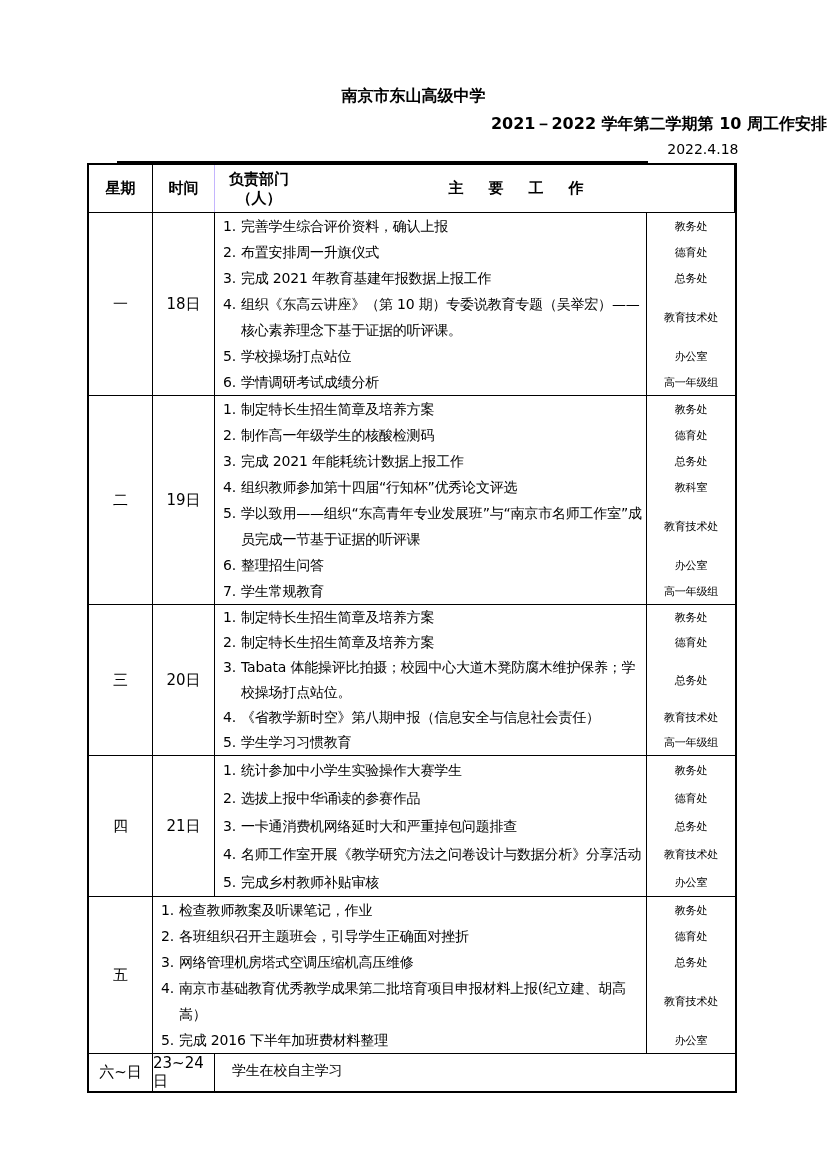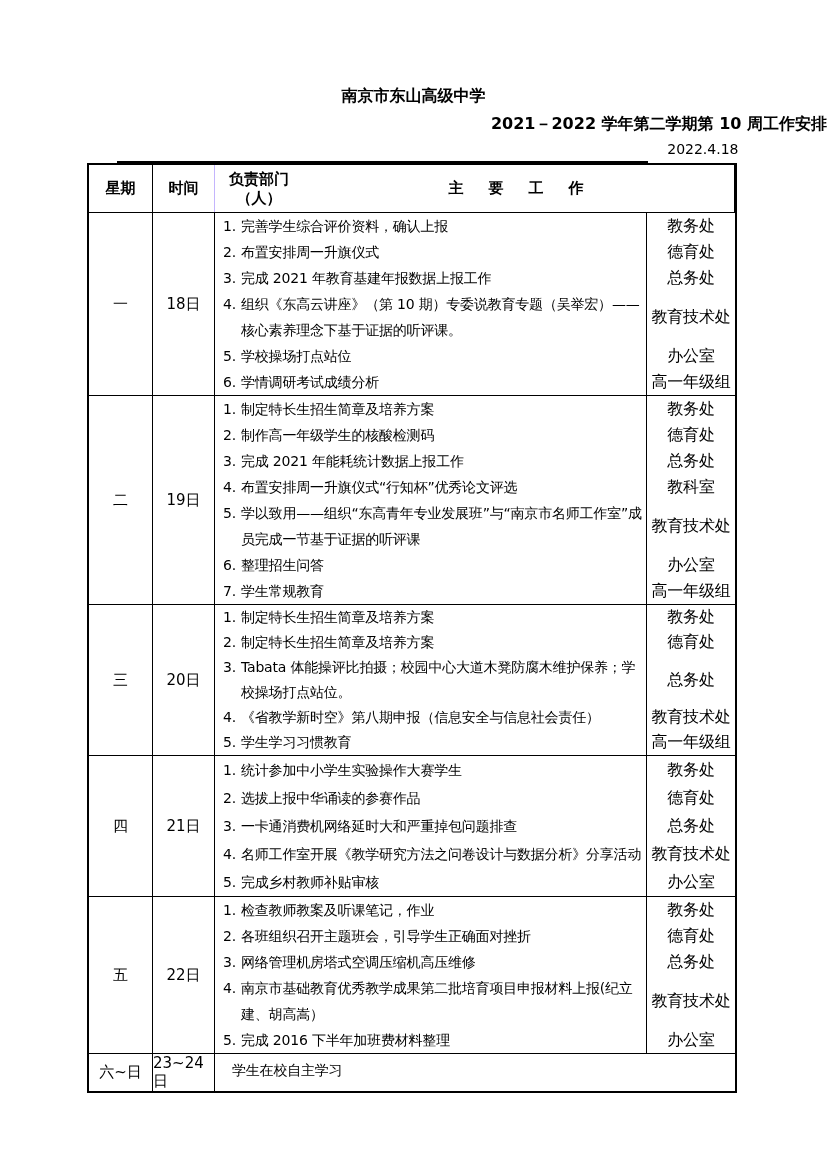--- a/index.html
+++ b/index.html
@@ -64,21 +64,21 @@
     border-right:1px solid #000;
     box-sizing:border-box;
     font-size:14px;line-height:26px;
     letter-spacing:-0.2px;
   }
   .task .no{flex:0 0 18px;}
   .task .txt{flex:1;min-width:0;}
   .dept{
     flex:0 0 88px;
     display:flex;align-items:center;justify-content:center;
-    font-size:16px;text-align:center;
+    font-size:11px;text-align:center;
     letter-spacing:-0.2px;
   }
   
   .row-2 .task{line-height:25px;}
   .row-2 .pair{min-height:25px;}
   .row-3 .task{line-height:28px;}
   .row-3 .pair{min-height:28px;}
   
   .pair.merged{min-height:32px;align-items:center;}
   .pair.merged .task{border-right:none;padding-left:17px;align-items:flex-start;}
@@ -176,21 +176,21 @@
             <div class="pair">
               <div class="task">
                 <div class="no">3.</div>
                 <div class="txt">完成 2021 年能耗统计数据上报工作</div>
               </div>
               <div class="dept">总务处</div>
             </div>
             <div class="pair">
               <div class="task">
                 <div class="no">4.</div>
-                <div class="txt">布置安排周一升旗仪式“行知杯”优秀论文评选</div>
+                <div class="txt">组织教师参加第十四届“行知杯”优秀论文评选</div>
               </div>
               <div class="dept">教科室</div>
             </div>
             <div class="pair">
               <div class="task">
                 <div class="no">5.</div>
                 <div class="txt">学以致用——组织“东高青年专业发展班”与“南京市名师工作室”成员完成一节基于证据的听评课</div>
               </div>
               <div class="dept">教育技术处</div>
             </div>
@@ -287,21 +287,20 @@
               <div class="task">
                 <div class="no">5.</div>
                 <div class="txt">完成乡村教师补贴审核</div>
               </div>
               <div class="dept">办公室</div>
             </div>
           </div>
         </div>
         <div class="t-row row-4">
           <div class="c-day">五</div>
-          <div class="c-date">22日</div>
           <div class="c-body">
             <div class="pair">
               <div class="task">
                 <div class="no">1.</div>
                 <div class="txt">检查教师教案及听课笔记，作业</div>
               </div>
               <div class="dept">教务处</div>
             </div>
             <div class="pair">
               <div class="task">

